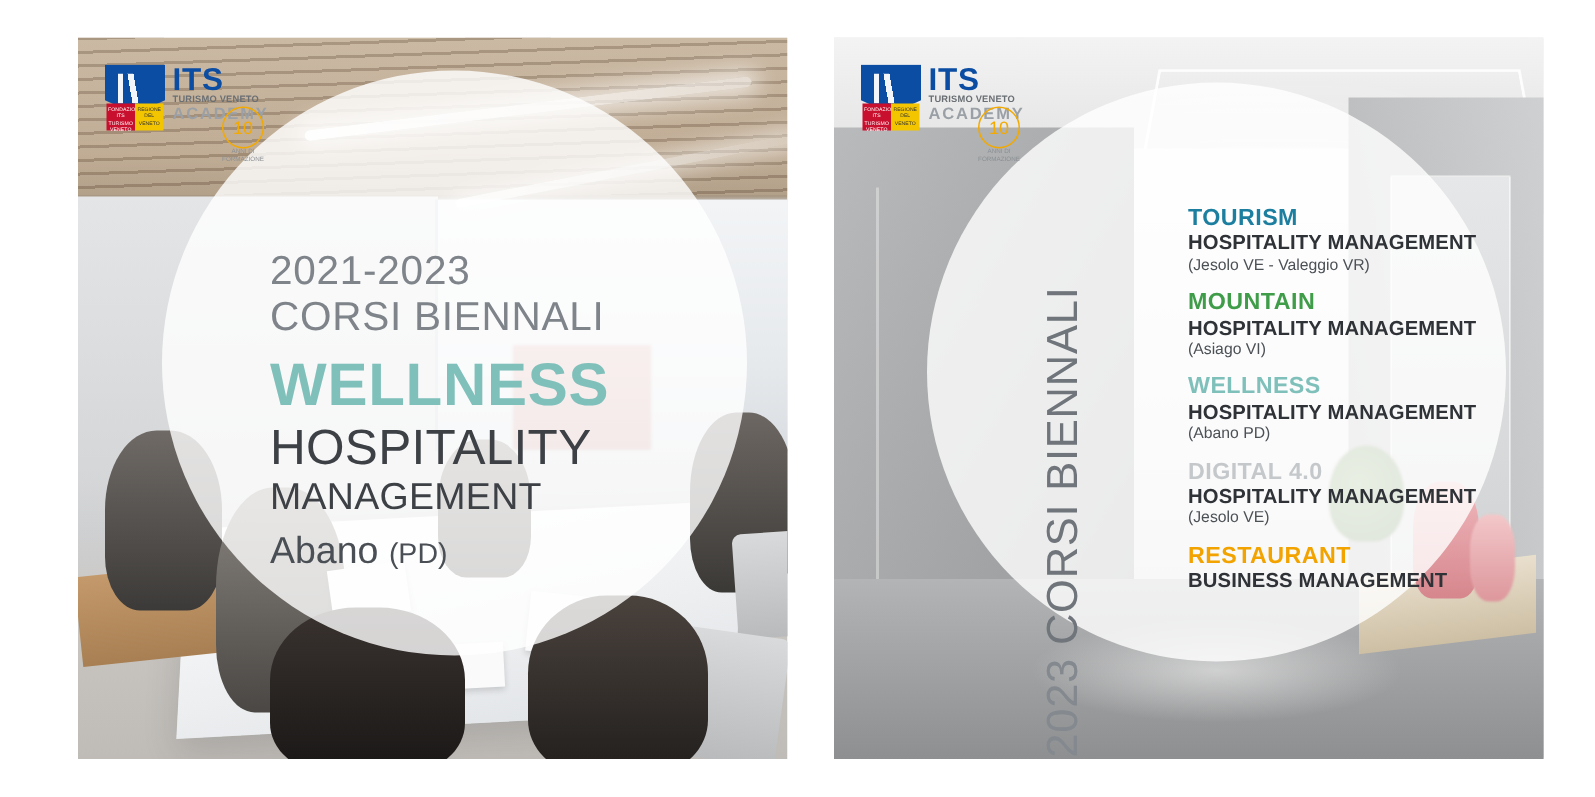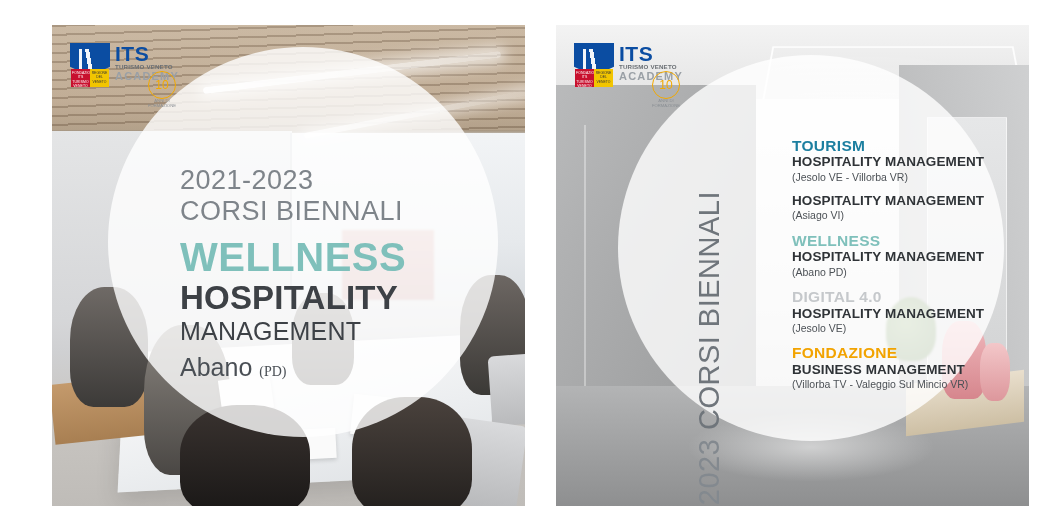--- a/index.html
+++ b/index.html
@@ -274,31 +274,31 @@
   }
   .lt-corsi {
     font-size: 27px; color: #7e848a; letter-spacing: .5px; line-height: 1.16;
     font-weight: 400; margin-bottom: 8px;
   }
   .lt-wellness {
     font-size: 40px; font-weight: bold; color: #7fc0bb;
     letter-spacing: .5px; line-height: 1.05; margin-bottom: 2px;
   }
   .lt-hosp {
-    font-size: 33px; font-weight: bold; color: #3d4146;
+    font-size: 33px; font-weight: normal; color: #3d4146;
     letter-spacing: .2px; line-height: 1.12;
   }
   .lt-mgmt {
     font-size: 25px; font-weight: normal; color: #3d4146;
     letter-spacing: .2px; line-height: 1.12; margin-bottom: 8px;
   }
   .lt-city {
     font-size: 25px; color: #4a4f55; font-weight: 400;
   }
-  .lt-city .prov { font-size: 14px; font-family: Liberation Serif, serif; }
+  .lt-city .prov { font-size: 19px; }
 
   
   .vertical-label {
     position: absolute;
     left: 138px; top: 166px;
     z-index: 7;
     writing-mode: vertical-rl;
     transform: rotate(180deg);
     font-size: 29px;
     color: #6f757b;
@@ -422,42 +422,42 @@
     <div class="vertical-label">
       <span class="vl-year">2021-2023</span>
       <span>CORSI BIENNALI</span>
     </div>
 
     <div class="courses">
 
       <div class="course">
         <div class="course-title" style="color:#1d7fa0">TOURISM</div>
         <div class="course-sub">HOSPITALITY MANAGEMENT</div>
-        <div class="course-loc">(Jesolo VE - Villorba VR)</div>
+        <div class="course-loc">(Jesolo VE - Valeggio VR)</div>
       </div>
 
       <div class="course">
+        <div class="course-title" style="color:#3f9d4a">MOUNTAIN</div>
         <div class="course-sub">HOSPITALITY MANAGEMENT</div>
         <div class="course-loc">(Asiago VI)</div>
       </div>
 
       <div class="course">
         <div class="course-title" style="color:#7fc0bb">WELLNESS</div>
         <div class="course-sub">HOSPITALITY  MANAGEMENT</div>
         <div class="course-loc">(Abano PD)</div>
       </div>
 
       <div class="course">
         <div class="course-title" style="color:#c5c8cb">DIGITAL 4.0</div>
         <div class="course-sub">HOSPITALITY  MANAGEMENT</div>
         <div class="course-loc">(Jesolo VE)</div>
       </div>
 
       <div class="course">
-        <div class="course-title" style="color:#f2a300">FONDAZIONE</div>
+        <div class="course-title" style="color:#f2a300">RESTAURANT</div>
         <div class="course-sub">BUSINESS MANAGEMENT</div>
-        <div class="course-loc">(Villorba TV - Valeggio Sul Mincio VR)</div>
       </div>
 
     </div>
   </div>
 
 </div>
 
 </body></html>

